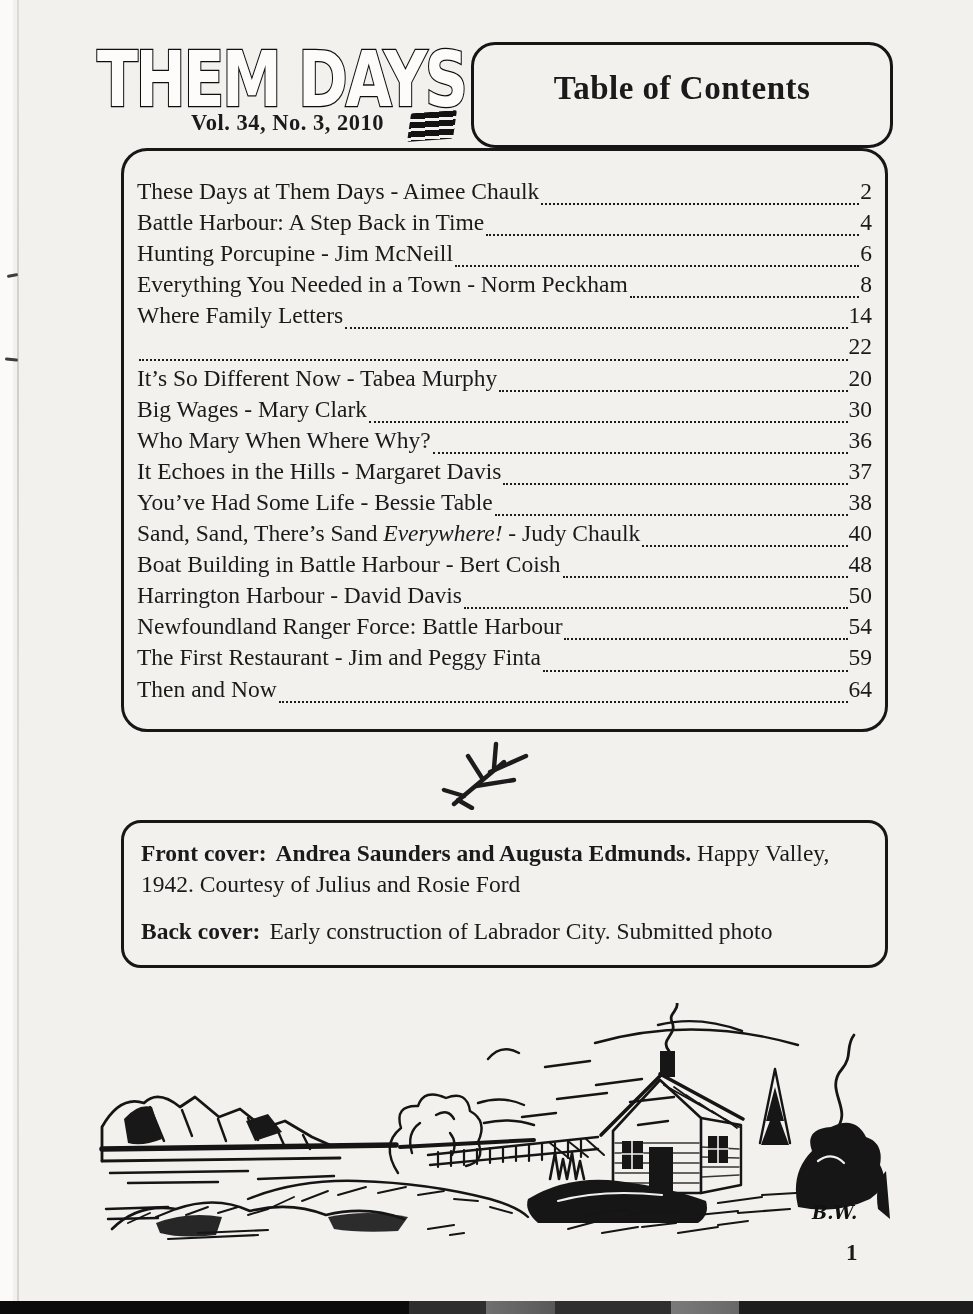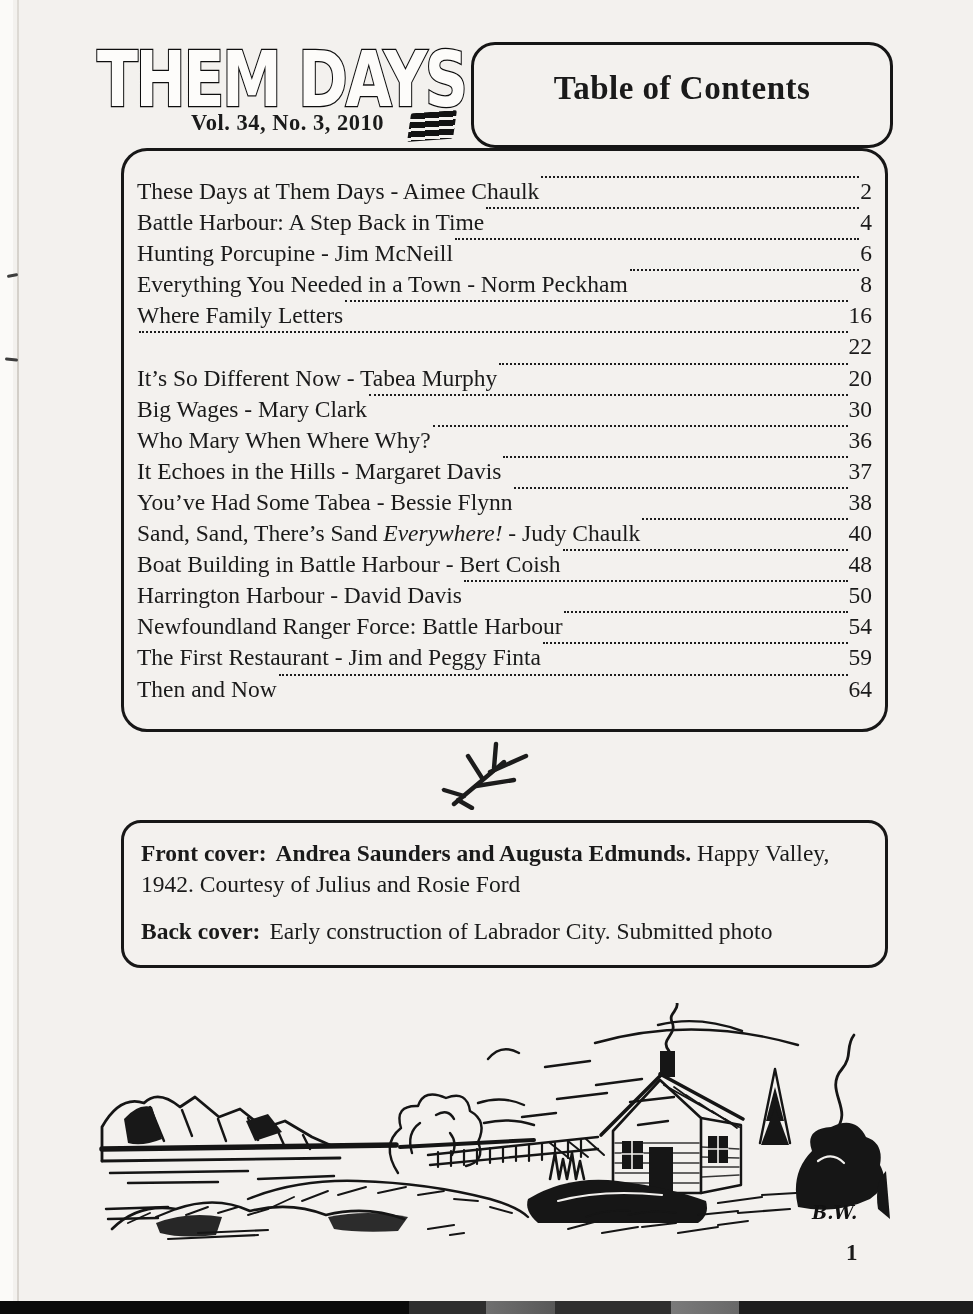--- a/index.html
+++ b/index.html
@@ -29,21 +29,21 @@
     background:repeating-linear-gradient(180deg,#121212 0 6px,#f3f1ee 6px 9px);
     transform:rotate(-4deg) skewX(-12deg); border-radius:2px; }
 
   
   .header-box { position:absolute; left:471px; top:42px; width:422px; height:106px;
     border:3.5px solid #151515; border-radius:24px; display:flex; align-items:center; justify-content:center; }
   .header-box .title { font-size:33px; font-weight:bold; letter-spacing:.5px; margin-top:-14px; }
   .main-box { position:absolute; left:121px; top:148px; width:767px; height:584px;
     border:3px solid #171717; border-radius:26px; background:#f3f1ee; padding:25px 13px 0 13px; }
 
-  .toc-row { display:flex; align-items:flex-start; font-size:23.5px; line-height:31.1px; white-space:nowrap; }
+  .toc-row { display:flex; align-items:flex-end; font-size:23.5px; line-height:31.1px; white-space:nowrap; }
   .toc-title { flex:0 0 auto; }
   .leader { flex:1 1 auto; min-width:18px; border-bottom:2.9px dotted #1c1c1c; margin:0 1px 2px 2px; }
   .toc-page { flex:0 0 auto; }
   .toc-title em { font-style:italic; }
 
   
   .covers-box { position:absolute; left:121px; top:820px; width:767px; height:148px;
     border:3px solid #171717; border-radius:20px; padding:15px 20px 0 17px;
     font-size:23.5px; line-height:30.5px; }
   .cover-line b { font-weight:bold; }
@@ -94,21 +94,21 @@
         <span class="toc-page">6</span>
       </div>
     <div class="toc-row">
         <span class="toc-title">Everything You Needed in a Town - Norm Peckham</span>
         <span class="leader"></span>
         <span class="toc-page">8</span>
       </div>
     <div class="toc-row">
         <span class="toc-title">Where Family Letters</span>
         <span class="leader"></span>
-        <span class="toc-page">16</span>
+        <span class="toc-page">14</span>
       </div>
     <div class="toc-row">
         <span class="leader"></span>
         <span class="toc-page">22</span>
       </div>
     <div class="toc-row">
         <span class="toc-title">It’s So Different Now - Tabea Murphy</span>
         <span class="leader"></span>
         <span class="toc-page">20</span>
       </div>
@@ -121,21 +121,21 @@
         <span class="toc-title">Who Mary When Where Why?</span>
         <span class="leader"></span>
         <span class="toc-page">36</span>
       </div>
     <div class="toc-row">
         <span class="toc-title">It Echoes in the Hills - Margaret Davis</span>
         <span class="leader"></span>
         <span class="toc-page">37</span>
       </div>
     <div class="toc-row">
-        <span class="toc-title">You’ve Had Some Tabea - Bessie Flynn</span>
+        <span class="toc-title">You’ve Had Some Life - Bessie Table</span>
         <span class="leader"></span>
         <span class="toc-page">38</span>
       </div>
     <div class="toc-row">
       <span class="toc-title"><span>Sand, Sand, There’s Sand </span><em>Everywhere!</em><span> - Judy Chaulk</span></span>
         <span class="leader"></span>
         <span class="toc-page">40</span>
       </div>
     <div class="toc-row">
         <span class="toc-title">Boat Building in Battle Harbour - Bert Coish</span>

